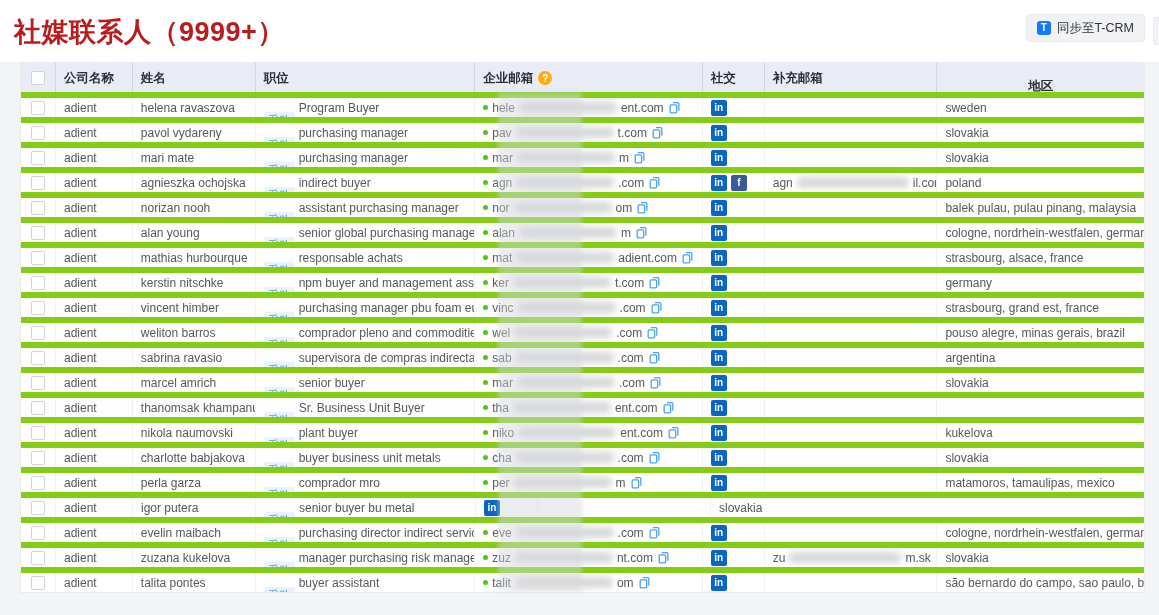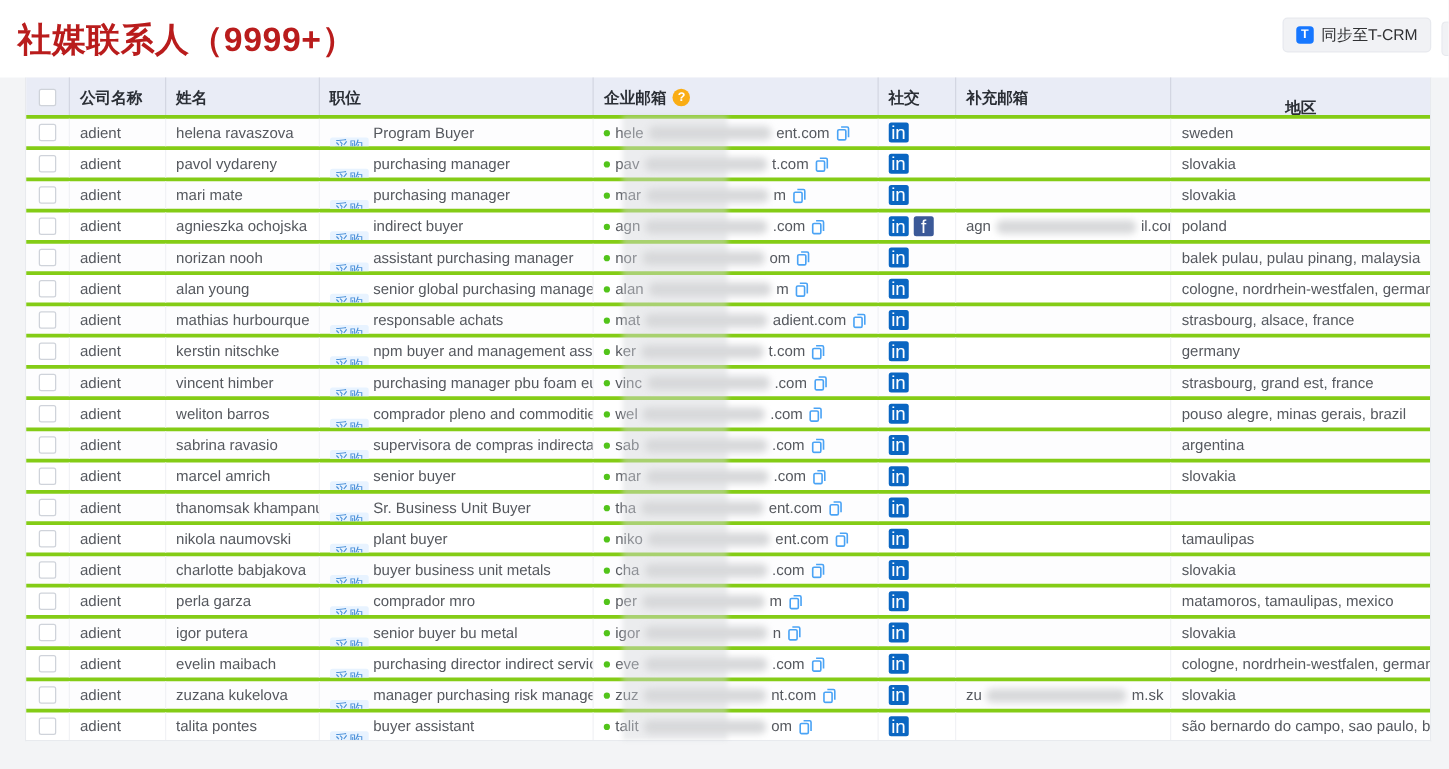--- a/index.html
+++ b/index.html
@@ -39,21 +39,21 @@
     background: #fff; border: 1px solid #e8eaee; border-top: none;
   }
   .thead { display: flex; height: 30px; background: #e9ecf6; align-items: stretch; }
   .th {
     display: flex; align-items: center; gap: 5px;
     font-size: 12.5px; font-weight: 700; color: #2b2f36;
     padding: 16px 8px; border-right: 1px solid #d3d6e2; position: relative;
   }
   .th:last-child { border-right: none; flex-direction: column; }
   .tbody { position: relative; }
-  .tr { display: flex; height: 25px; background: #fff; border-top: 3px solid #84cc16; }
+  .tr { display: flex; height: 25px; background: #fff; border-top: 6px solid #84cc16; }
   .tr:nth-child(even) { background: #fdfdfe; }
   .td {
     display: flex; align-items: center; gap: 4px;
     font-size: 12px; color: #55585e; padding: 0 8px;
     border-right: 1px solid #f1f2f5; overflow: hidden; white-space: nowrap;
   }
   .td:last-child { border-right: none; }
   .col-check  { width: 35px; justify-content: center; }
   .col-company{ width: 77px; }
   .col-name   { width: 123px; }
@@ -72,22 +72,22 @@
   }
   .dot { width: 5px; height: 5px; border-radius: 50%; background: #52c41a; flex: none; }
   .blur-chunk {
     display: inline-block; height: 11px; border-radius: 5px;
     background: #d7d8da; filter: blur(3px); flex: none;
   }
   .blur-main { width: 98px; }
   .blur-extra { width: 112px; }
   .copy-icon { flex: none; display: inline-flex; cursor: pointer; }
   .social-badge {
-    width: 16px; height: 16px; border-radius: 2px; color: #fff; font-weight: 400;
-    font-size: 15px; display: inline-flex; align-items: center; justify-content: center;
+    width: 16px; height: 16px; border-radius: 2px; color: #fff; font-weight: 700;
+    font-size: 10px; display: inline-flex; align-items: center; justify-content: center;
     cursor: pointer; flex: none;
   }
   .social-linkedin { background: #0a66c2; }
   .social-facebook { background: #3b5998; }
   .help-badge {
     width: 14px; height: 14px; border-radius: 50%; background: #faad14; color: #fff;
     font-size: 10px; font-weight: 700; display: inline-flex; align-items: center;
     justify-content: center; cursor: pointer;
   }
   .filter-icon { cursor: pointer; display: inline-flex; }
@@ -697,21 +697,21 @@
       <div class="td col-social">
             <span class="social-badge social-linkedin">in</span>
           </div>
       <div class="td col-extra">
         
         
         
         
       </div>
       <div class="td col-region">
-        <span>tamaulipas</span>
+        <span>kukelova</span>
       </div>
     </div>
 
     <div class="tr">
       <div class="td col-check">
         <span class="checkbox"></span>
       </div>
       <div class="td col-company">
         <span>adient</span>
       </div>
@@ -794,32 +794,20 @@
       </div>
       <div class="td col-company">
         <span>adient</span>
       </div>
       <div class="td col-name">
         <span>igor putera</span>
       </div>
       <div class="td col-position">
         <span class="tag">采购</span>
         <span>senior buyer bu metal</span>
-      </div>
-      <div class="td col-email">
-        <span class="dot"></span>
-        <span class="email-text">igor</span>
-        <span class="blur-chunk blur-main"></span>
-        <span class="email-text">n</span>
-        <span class="copy-icon">
-          <svg width="13" height="13" viewBox="0 0 24 24" fill="none" stroke="#4aa3f5" stroke-width="2.4">
-            <path d="M9 3h9a2 2 0 0 1 2 2v13"></path>
-                <rect x="4" y="7" width="12" height="15" rx="2"></rect>
-          </svg>
-        </span>
       </div>
       <div class="td col-social">
             <span class="social-badge social-linkedin">in</span>
           </div>
       <div class="td col-extra">
         
         
         
         
       </div>

